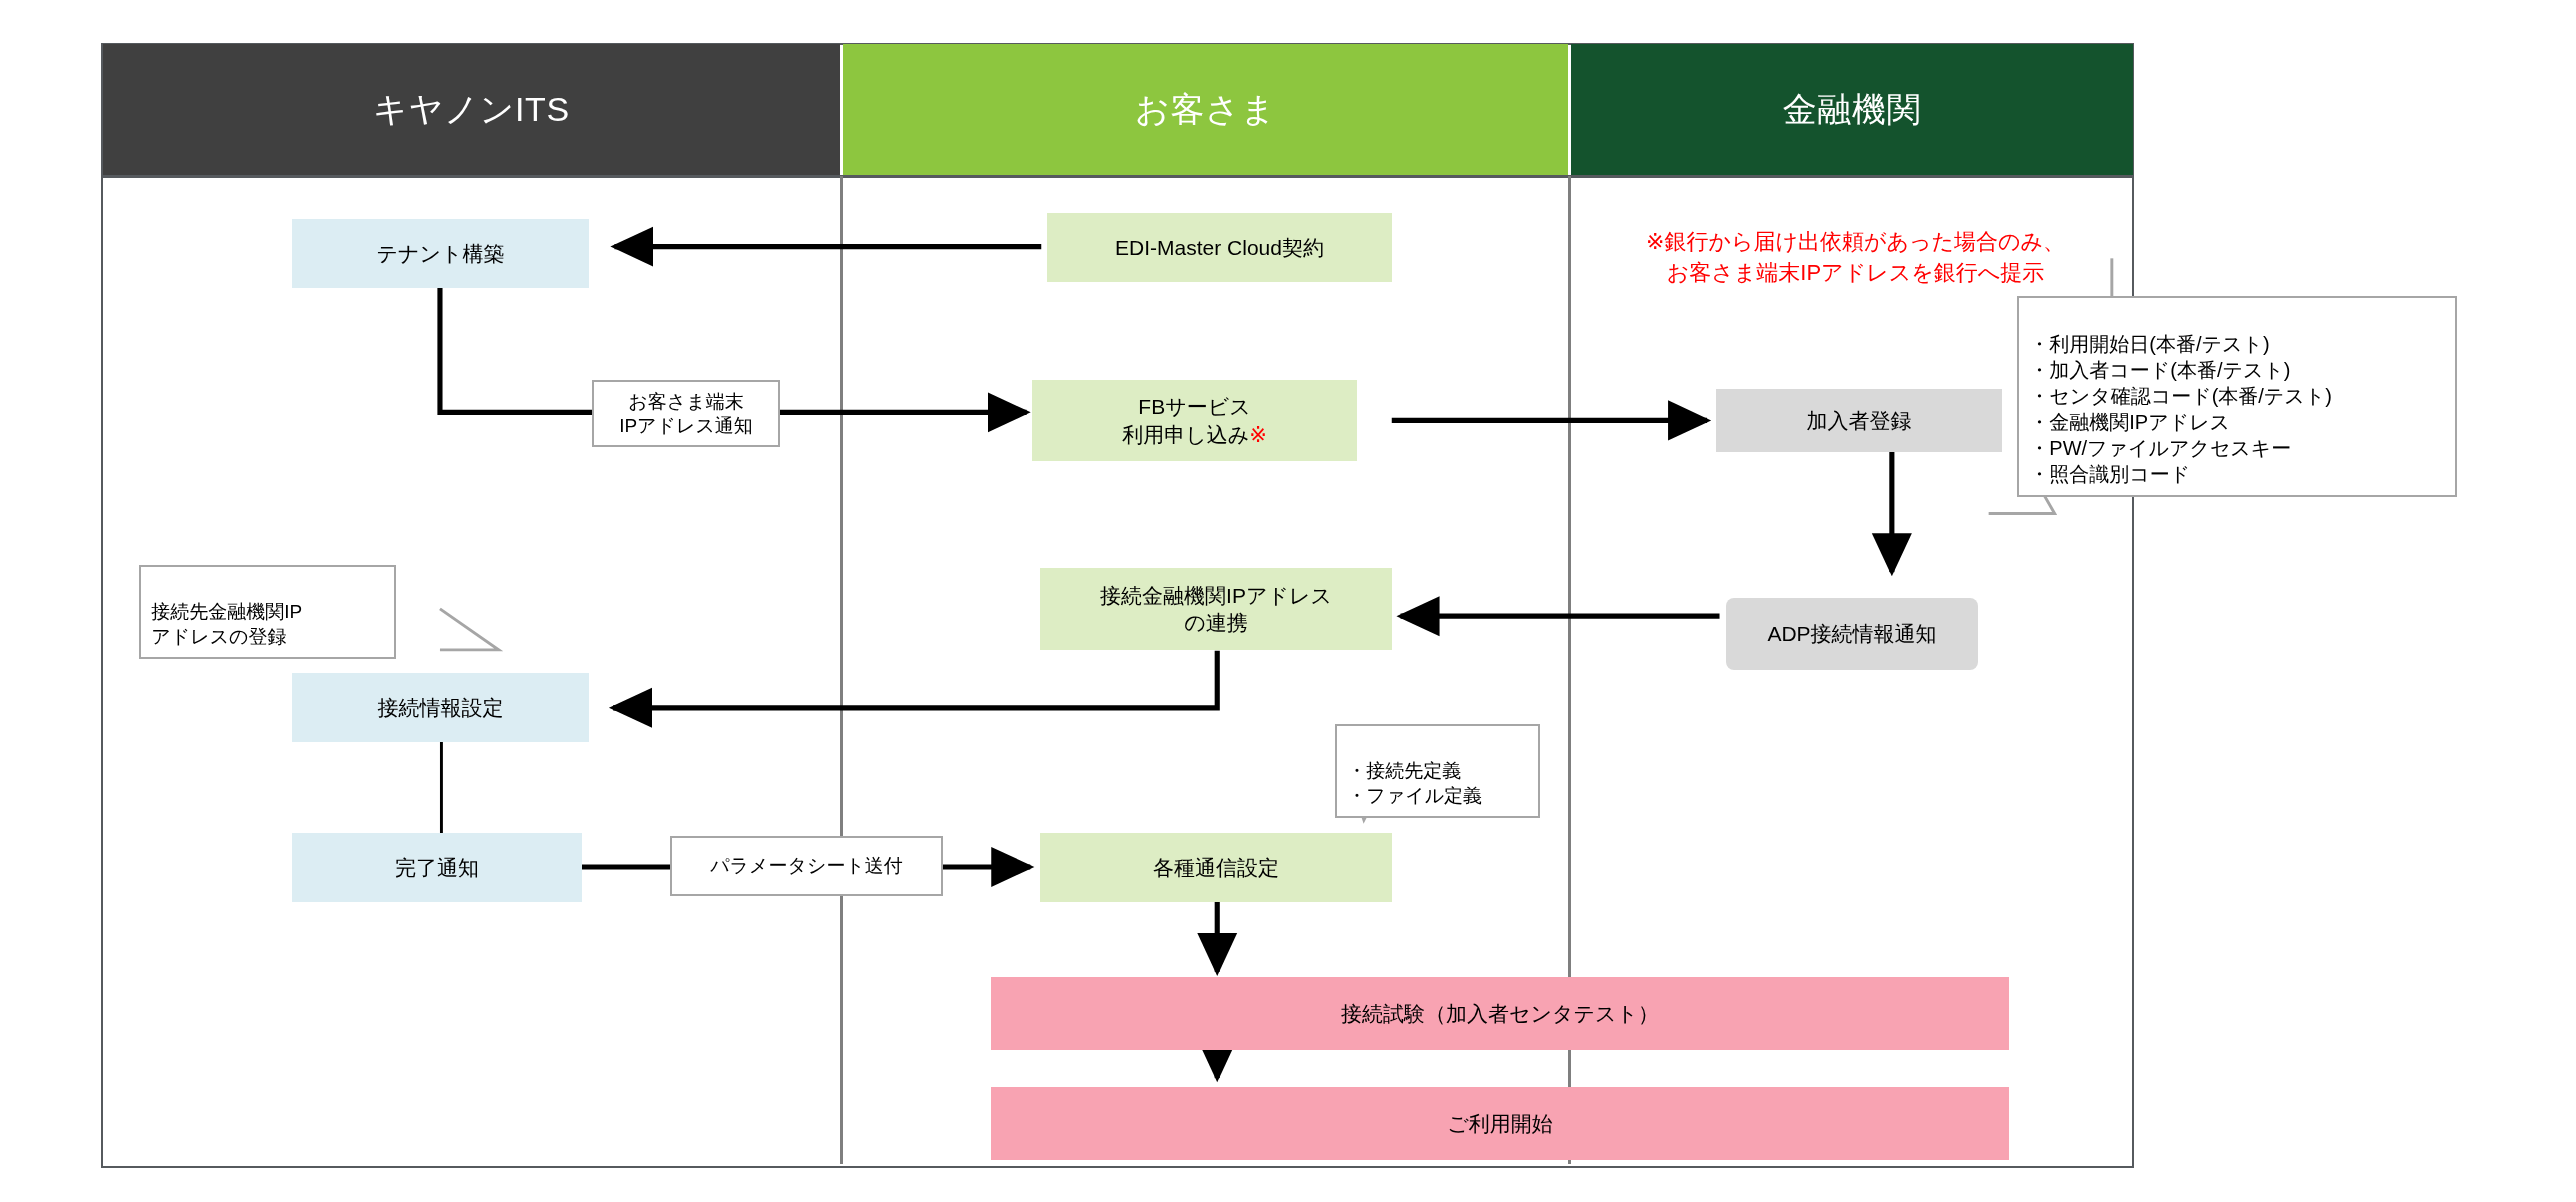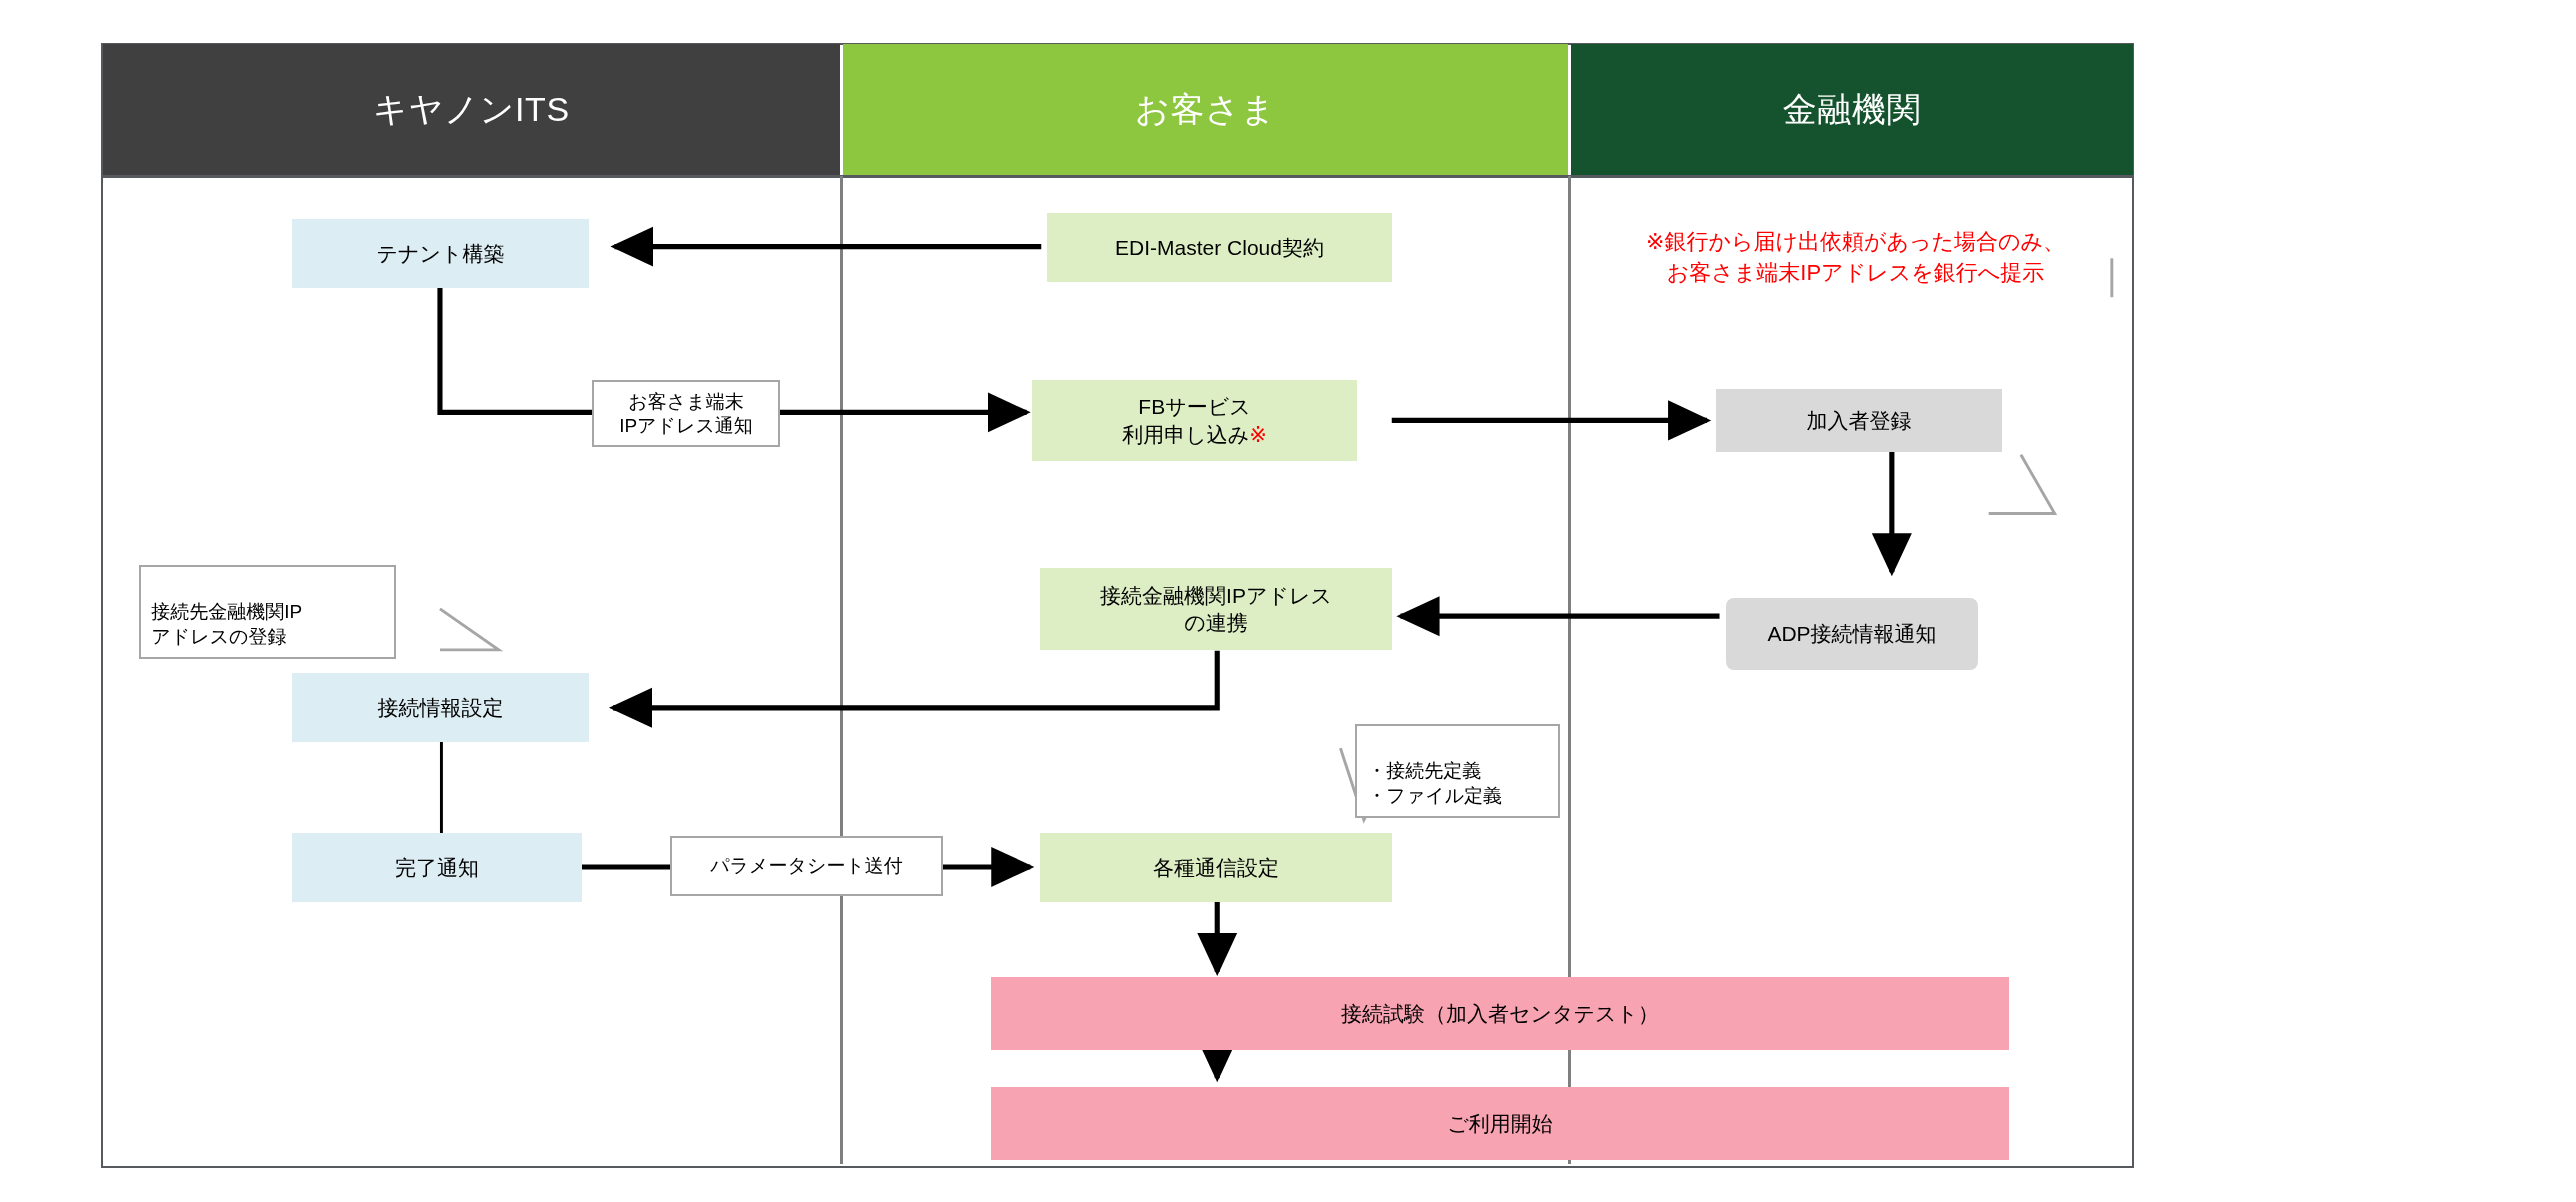--- a/index.html
+++ b/index.html
@@ -240,25 +240,33 @@
 
   <div class="label-box" style="left:592px;top:380px;width:188px;height:67px;">
     <span>お客さま端末
 IPアドレス通知</span>
   </div>
 
   <div class="label-box" style="left:670px;top:836px;width:273px;height:60px;">
     <span>パラメータシート送付</span>
   </div>
 
+  <div class="callout c-big" style="left:2017px;top:296px;width:440px;">
+    <span>・利用開始日(本番/テスト)
+・加入者コード(本番/テスト)
+・センタ確認コード(本番/テスト)
+・金融機関IPアドレス
+・PW/ファイルアクセスキー
+・照合識別コード</span>
+  </div>
 
   <div class="callout" style="left:139px;top:565px;width:257px;">
     <span>接続先金融機関IP
 アドレスの登録</span>
   </div>
 
-  <div class="callout" style="left:1335px;top:724px;width:205px;margin-left:20px;">
+  <div class="callout" style="left:1335px;top:724px;width:205px;">
     <span>・接続先定義
 ・ファイル定義</span>
   </div>
 
 </div>
 
 
 </body></html>

